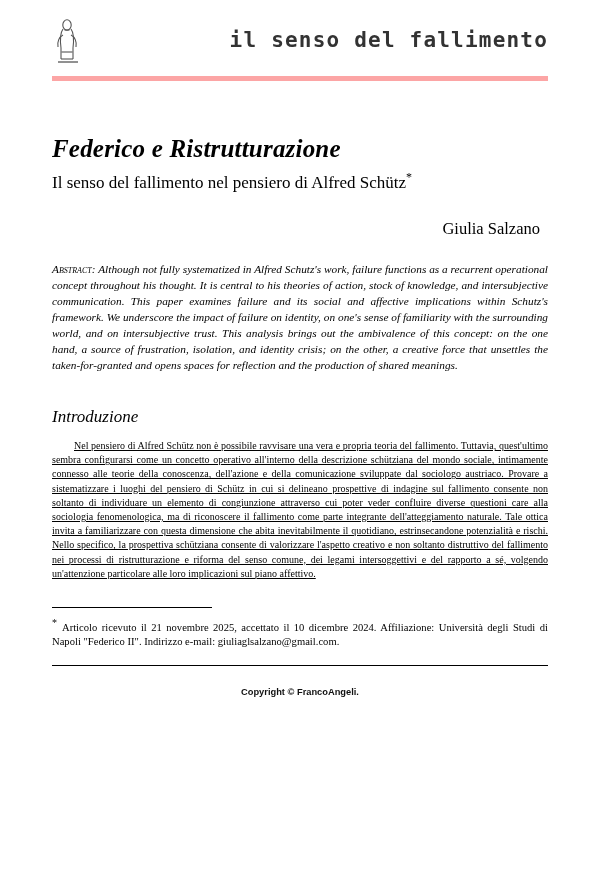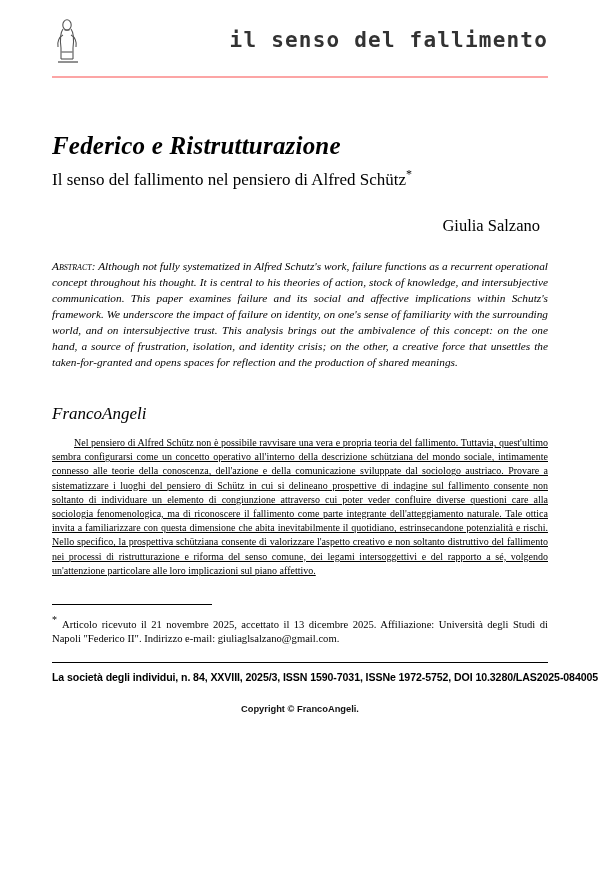--- a/index.html
+++ b/index.html
@@ -21,21 +21,21 @@
     height: 889px;
     box-sizing: border-box;
     padding: 0 52px;
   }
 
   
   .masthead {
     position: relative;
     height: 62px;
     margin-top: 14px;
-    border-bottom: 2px solid #fca5a5;
+    border-bottom: 5px solid #fca5a5;
   }
   .masthead-logo {
     position: absolute;
     left: 0;
     top: 4px;
     width: 34px;
     height: 48px;
   }
   .masthead-title {
     position: absolute;
@@ -191,31 +191,30 @@
     <h1 class="article-title">Federico e Ristrutturazione</h1>
     <p class="article-subtitle"><span>Il senso del fallimento nel pensiero di Alfred Schütz</span><span class="asterisk">*</span></p>
     <div class="author">Giulia Salzano</div>
   </div>
 
   <div class="abstract">
     <span class="smallcaps-label">Abstract:</span><span> Although not fully systematized in Alfred Schutz's work, failure functions as a recurrent operational concept throughout his thought. It is central to his theories of action, stock of knowledge, and intersubjective communication. This paper examines failure and its social and affective implications within Schutz's framework. We underscore the impact of failure on identity, on one's sense of familiarity with the surrounding world, and on intersubjective trust. This analysis brings out the ambivalence of this concept: on the one hand, a source of frustration, isolation, and identity crisis; on the other, a creative force that unsettles the taken-for-granted and opens spaces for reflection and the production of shared meanings.</span>
   </div>
 
 
-  <h2 class="section-heading">FrancoAngeli</h2>
+  <h2 class="section-heading">Introduzione</h2>
 
   <p class="body-text">Nel pensiero di Alfred Schütz non è possibile ravvisare una vera e propria teoria del fallimento. Tuttavia, quest'ultimo sembra configurarsi come un concetto operativo all'interno della descrizione schütziana del mondo sociale, intimamente connesso alle teorie della conoscenza, dell'azione e della comunicazione sviluppate dal sociologo austriaco. Provare a sistematizzare i luoghi del pensiero di Schütz in cui si delineano prospettive di indagine sul fallimento consente non soltanto di individuare un elemento di congiunzione attraverso cui poter veder confluire diverse questioni care alla sociologia fenomenologica, ma di riconoscere il fallimento come parte integrante dell'atteggiamento naturale. Tale ottica invita a familiarizzare con questa dimensione che abita inevitabilmente il quotidiano, estrinsecandone potenzialità e rischi. Nello specifico, la prospettiva schütziana consente di valorizzare l'aspetto creativo e non soltanto distruttivo del fallimento nei processi di ristrutturazione e riforma del senso comune, dei legami intersoggettivi e del rapporto a sé, volgendo un'attenzione particolare alle loro implicazioni sul piano affettivo.</p>
 
   <hr class="footnote-sep">
 
   <div class="footnote">
-    <span class="fn-mark">*</span><span>Articolo ricevuto il 21 novembre 2025, accettato il 13 dicembre 2025. Affiliazione: Università degli Studi di Napoli "Federico II". Indirizzo e-mail: giuliaglsalzano@gmail.com.</span>
+    <span class="fn-mark">*</span><span>Articolo ricevuto il 21 novembre 2025, accettato il 10 dicembre 2024. Affiliazione: Università degli Studi di Napoli "Federico II". Indirizzo e-mail: giuliaglsalzano@gmail.com.</span>
   </div>
 
   <hr class="journal-rule">
-  <div class="journal-line">La società degli individui, n. 84, XXVIII, 2025/3, ISSN 1590-7031, ISSNe 1972-5752, DOI 10.3280/LAS2025-084005</div>
 
   <div class="copyright">
     <div class="cr-strong">Copyright © FrancoAngeli.</div>
 
   </div>
 
 </div>
 
 </body></html>

